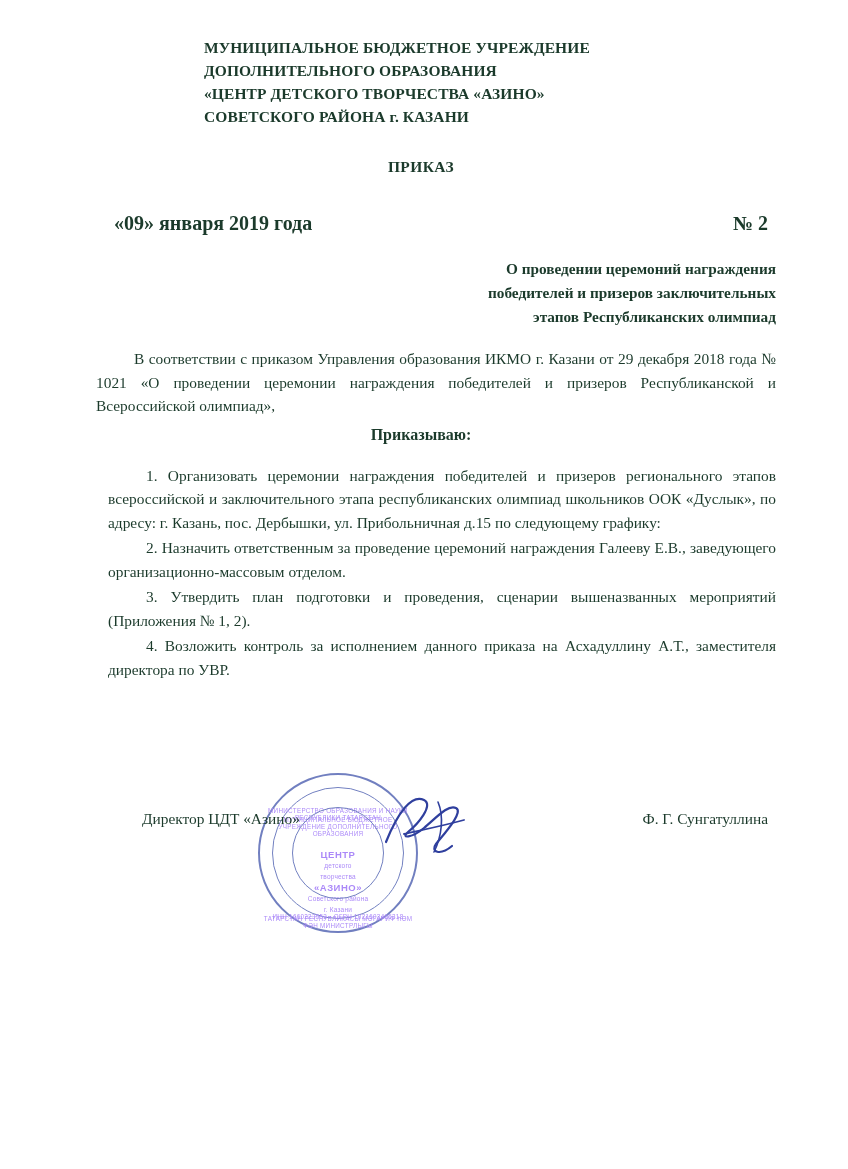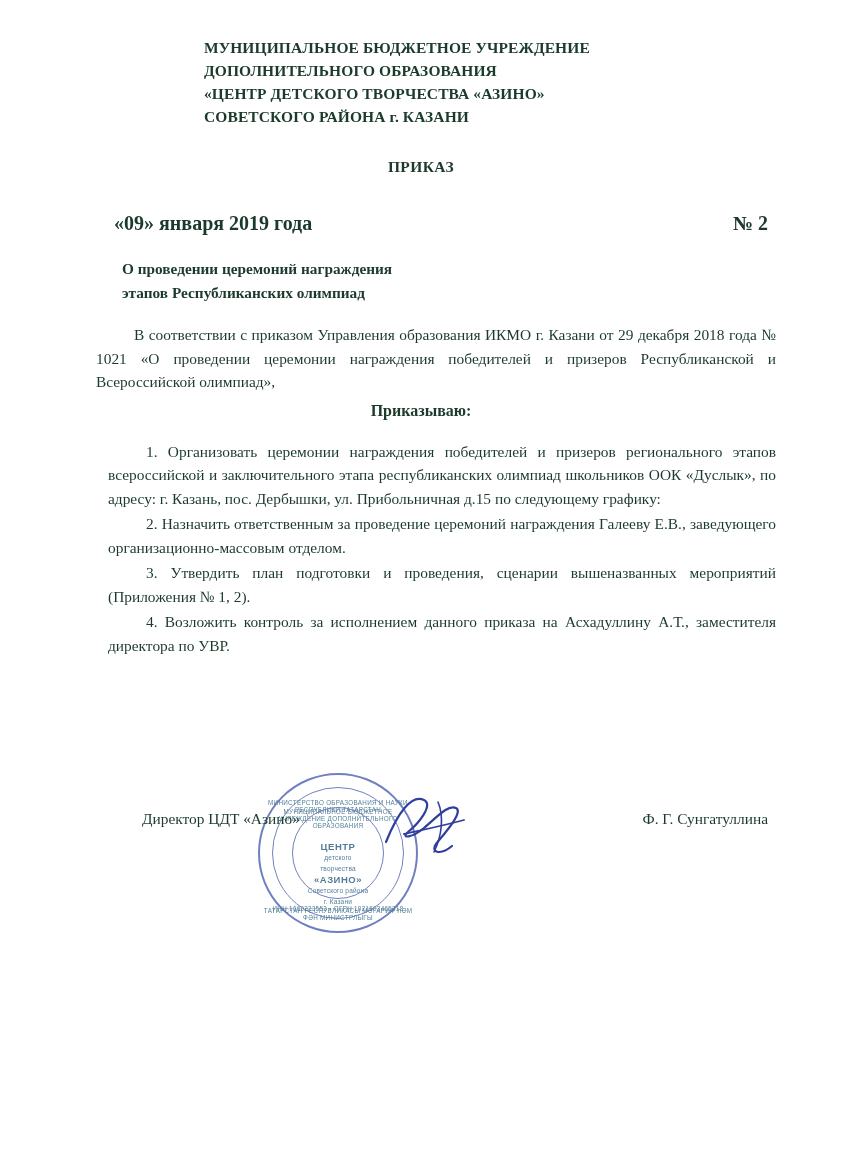--- a/index.html
+++ b/index.html
@@ -59,21 +59,21 @@
   .meta-row .doc-number {
     padding-right: 8px;
   }
   .subject {
     margin-top: 22px;
     padding-left: 26px;
     font-weight: bold;
     font-size: 15.3px;
     line-height: 24px;
   }
-  .subject div { white-space: nowrap; }
+  .subject div { white-space: nowrap; text-align: right; }
 
   .para {
     margin-top: 18px;
     font-size: 15.4px;
     line-height: 23.5px;
     text-align: justify;
     text-indent: 38px;
     hyphens: none;
   }
 
@@ -144,23 +144,23 @@
   .stamp:after {
     content: "";
     position: absolute;
     left: 32px; top: 32px;
     right: 32px; bottom: 32px;
     border: 1px solid #3b4fa8;
     border-radius: 50%;
   }
   .stamp-inner {
     position: absolute;
-    left: 0; top: 8px;
+    left: 0; top: 16px;
     width: 100%; height: 100%;
-    color: #0c4a6e;
+    color: #8b5cf6;
     font-family: "Liberation Sans", sans-serif;
   }
   .stamp-center {
     position: absolute;
     left: 0;
     top: 58px;
     width: 100%;
     text-align: center;
     font-size: 9.5px;
     line-height: 11px;
@@ -207,20 +207,21 @@
 
     <div class="doc-kind">ПРИКАЗ</div>
 
     <div class="meta-row">
       <span class="doc-date">«09» января 2019 года</span>
       <span class="doc-number">№ 2</span>
     </div>
 
     <div class="subject">
       <div>О проведении церемоний награждения</div>
+      <div>победителей и призеров заключительных</div>
       <div>этапов Республиканских олимпиад</div>
     </div>
 
     <div class="para">В соответствии с приказом Управления образования ИКМО г. Казани от 29 декабря 2018 года № 1021 «О проведении церемонии награждения победителей и призеров Республиканской и Всероссийской олимпиад»,</div>
 
     <div class="order-word">Приказываю:</div>
 
     <div class="block-items">
       <div class="list-para">1. Организовать церемонии награждения победителей и призеров регионального этапов всероссийской и заключительного этапа республиканских олимпиад школьников ООК «Дуслык», по адресу: г. Казань, пос. Дербышки, ул. Прибольничная д.15 по следующему графику:</div>
       <div class="list-para">2. Назначить ответственным за проведение церемоний награждения Галееву Е.В., заведующего организационно-массовым отделом.</div>

